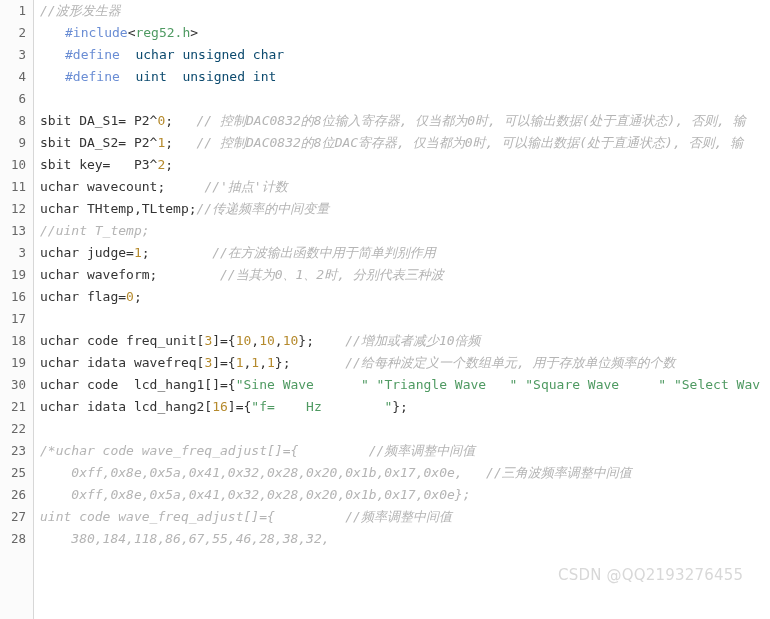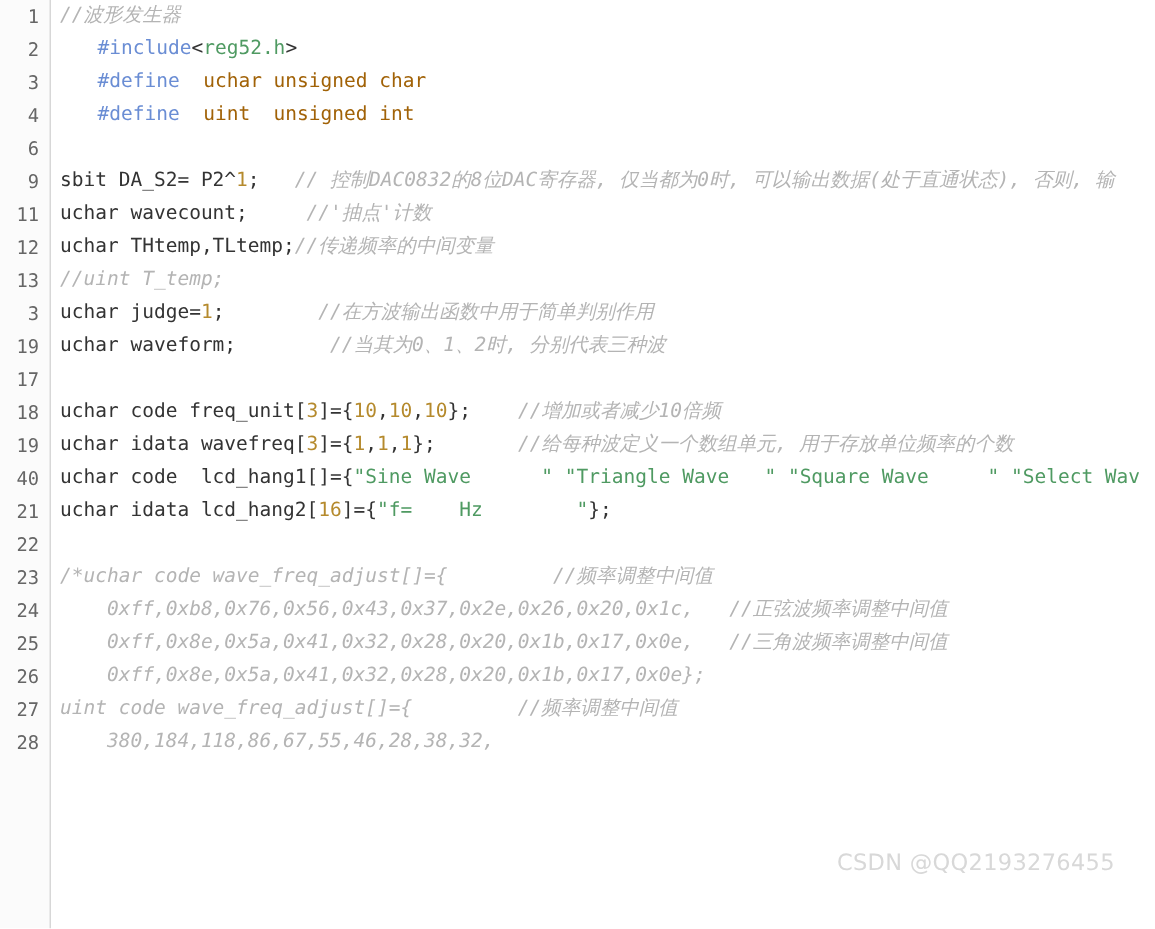--- a/index.html
+++ b/index.html
@@ -70,21 +70,21 @@
     font-size: 13px;
     font-family: "DejaVu Sans Mono", "Liberation Mono", monospace;
   }
 
   
   .t-plain   { color: #333333; }
   .t-comment { color: #b4b4b4; font-style: italic; }
   .t-pre     { color: #6a8dd4; margin-left: 25px; }
   .t-string  { color: #4f9a62; }
   .t-number  { color: #b58a2d; }
-  .t-kw      { color: #a16207; }
+  .t-kw      { color: #0c4a6e; }
 
   #watermark {
     position: absolute;
     left: 558px;
     top: 566px;
     font-family: "DejaVu Sans", "Liberation Sans", sans-serif;
     font-size: 15px;
     color: #d8d8d8;
     letter-spacing: 0.2px;
     white-space: nowrap;
@@ -97,34 +97,36 @@
 
   <div id="gutter-bg"></div>
   <div id="gutter-rule"></div>
 
   <div class="code-lines" id="code-lines">
       <div class="line"><span class="ln">1</span><span class="code"><span class="t-comment">//波形发生器</span></span></div>
       <div class="line"><span class="ln">2</span><span class="code"><span class="t-pre">#include</span><span class="t-plain">&lt;</span><span class="t-string">reg52.h</span><span class="t-plain">&gt;</span></span></div>
       <div class="line"><span class="ln">3</span><span class="code"><span class="t-pre">#define</span><span class="t-plain">  </span><span class="t-kw">uchar unsigned char</span></span></div>
       <div class="line"><span class="ln">4</span><span class="code"><span class="t-pre">#define</span><span class="t-plain">  </span><span class="t-kw">uint  unsigned int</span></span></div>
       <div class="line"><span class="ln">6</span><span class="code"></span></div>
+      <div class="line"><span class="ln">8</span><span class="code"><span class="t-plain">sbit DA_S1= P2^</span><span class="t-number">0</span><span class="t-plain">;   </span><span class="t-comment">// 控制DAC0832的8位输入寄存器, 仅当都为0时, 可以输出数据(处于直通状态), 否则, 输</span></span></div>
       <div class="line"><span class="ln">9</span><span class="code"><span class="t-plain">sbit DA_S2= P2^</span><span class="t-number">1</span><span class="t-plain">;   </span><span class="t-comment">// 控制DAC0832的8位DAC寄存器, 仅当都为0时, 可以输出数据(处于直通状态), 否则, 输</span></span></div>
+      <div class="line"><span class="ln">10</span><span class="code"><span class="t-plain">sbit key=   P3^</span><span class="t-number">2</span><span class="t-plain">;</span></span></div>
       <div class="line"><span class="ln">11</span><span class="code"><span class="t-plain">uchar wavecount;</span><span class="t-plain">     </span><span class="t-comment">//'抽点'计数</span></span></div>
       <div class="line"><span class="ln">12</span><span class="code"><span class="t-plain">uchar THtemp,TLtemp;</span><span class="t-comment">//传递频率的中间变量</span></span></div>
       <div class="line"><span class="ln">13</span><span class="code"><span class="t-comment">//uint T_temp;</span></span></div>
       <div class="line"><span class="ln">3</span><span class="code"><span class="t-plain">uchar judge=</span><span class="t-number">1</span><span class="t-plain">;</span><span class="t-plain">        </span><span class="t-comment">//在方波输出函数中用于简单判别作用</span></span></div>
       <div class="line"><span class="ln">19</span><span class="code"><span class="t-plain">uchar waveform;</span><span class="t-plain">        </span><span class="t-comment">//当其为0、1、2时, 分别代表三种波</span></span></div>
+      <div class="line"><span class="ln">16</span><span class="code"><span class="t-plain">uchar flag=</span><span class="t-number">0</span><span class="t-plain">;</span></span></div>
       <div class="line"><span class="ln">17</span><span class="code"></span></div>
       <div class="line"><span class="ln">18</span><span class="code"><span class="t-plain">uchar code freq_unit[</span><span class="t-number">3</span><span class="t-plain">]={</span><span class="t-number">10</span><span class="t-plain">,</span><span class="t-number">10</span><span class="t-plain">,</span><span class="t-number">10</span><span class="t-plain">};</span><span class="t-plain">    </span><span class="t-comment">//增加或者减少10倍频</span></span></div>
       <div class="line"><span class="ln">19</span><span class="code"><span class="t-plain">uchar idata wavefreq[</span><span class="t-number">3</span><span class="t-plain">]={</span><span class="t-number">1</span><span class="t-plain">,</span><span class="t-number">1</span><span class="t-plain">,</span><span class="t-number">1</span><span class="t-plain">};</span><span class="t-plain">       </span><span class="t-comment">//给每种波定义一个数组单元, 用于存放单位频率的个数</span></span></div>
-      <div class="line"><span class="ln">40</span><span class="code"><span class="t-plain">uchar code  lcd_hang1[]={</span><span class="t-string">"Sine Wave      " "Triangle Wave   " "Square Wave     " "Select Wav</span></span></div>
+      <div class="line"><span class="ln">30</span><span class="code"><span class="t-plain">uchar code  lcd_hang1[]={</span><span class="t-string">"Sine Wave      " "Triangle Wave   " "Square Wave     " "Select Wav</span></span></div>
       <div class="line"><span class="ln">21</span><span class="code"><span class="t-plain">uchar idata lcd_hang2[</span><span class="t-number">16</span><span class="t-plain">]={</span><span class="t-string">"f=    Hz        "</span><span class="t-plain">};</span></span></div>
       <div class="line"><span class="ln">22</span><span class="code"></span></div>
       <div class="line"><span class="ln">23</span><span class="code"><span class="t-comment">/*uchar code wave_freq_adjust[]={         //频率调整中间值</span></span></div>
-      <div class="line"><span class="ln">24</span><span class="code"><span class="t-comment">    0xff,0xb8,0x76,0x56,0x43,0x37,0x2e,0x26,0x20,0x1c,   //正弦波频率调整中间值</span></span></div>
       <div class="line"><span class="ln">25</span><span class="code"><span class="t-comment">    0xff,0x8e,0x5a,0x41,0x32,0x28,0x20,0x1b,0x17,0x0e,   //三角波频率调整中间值</span></span></div>
       <div class="line"><span class="ln">26</span><span class="code"><span class="t-comment">    0xff,0x8e,0x5a,0x41,0x32,0x28,0x20,0x1b,0x17,0x0e};</span></span></div>
       <div class="line"><span class="ln">27</span><span class="code"><span class="t-comment">uint code wave_freq_adjust[]={         //频率调整中间值</span></span></div>
       <div class="line"><span class="ln">28</span><span class="code"><span class="t-comment">    380,184,118,86,67,55,46,28,38,32,</span></span></div>
     </div>
 
   <div id="watermark">CSDN @QQ2193276455</div>
 
 </div>
 

